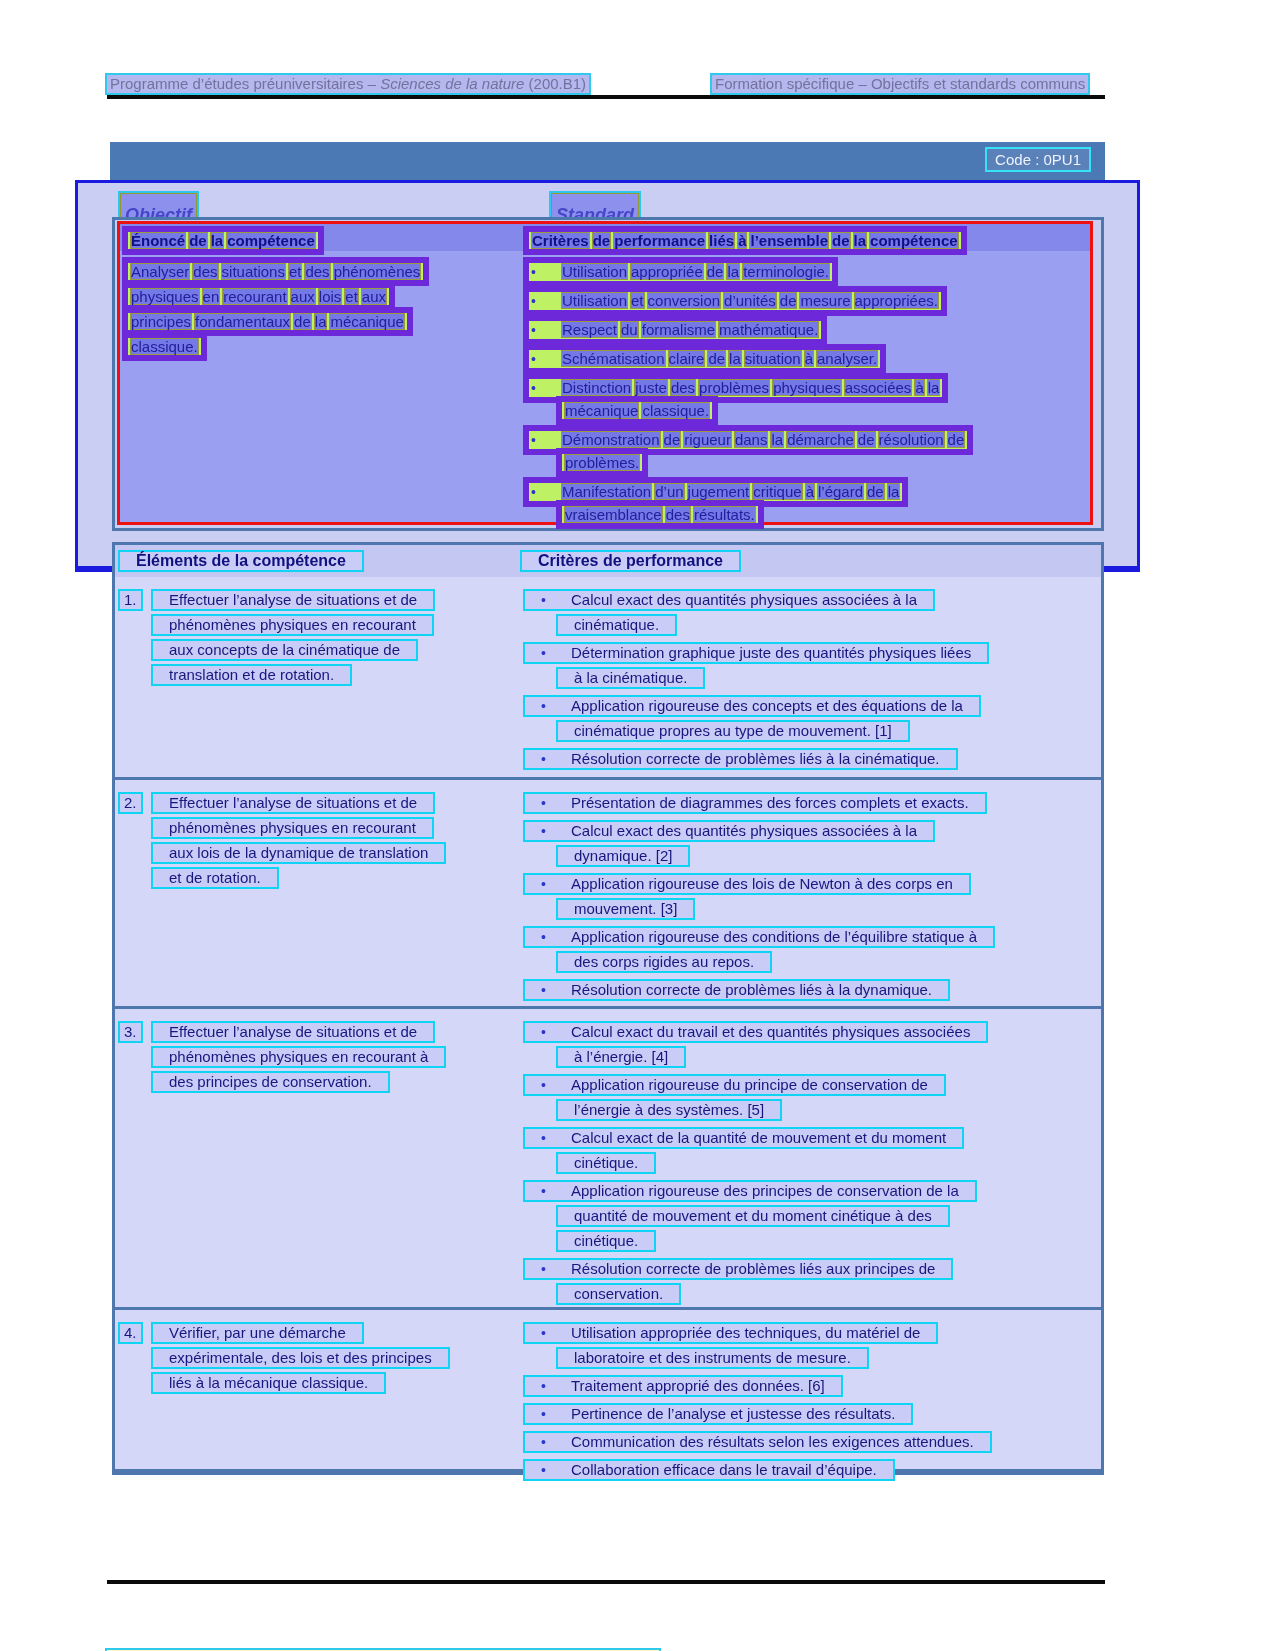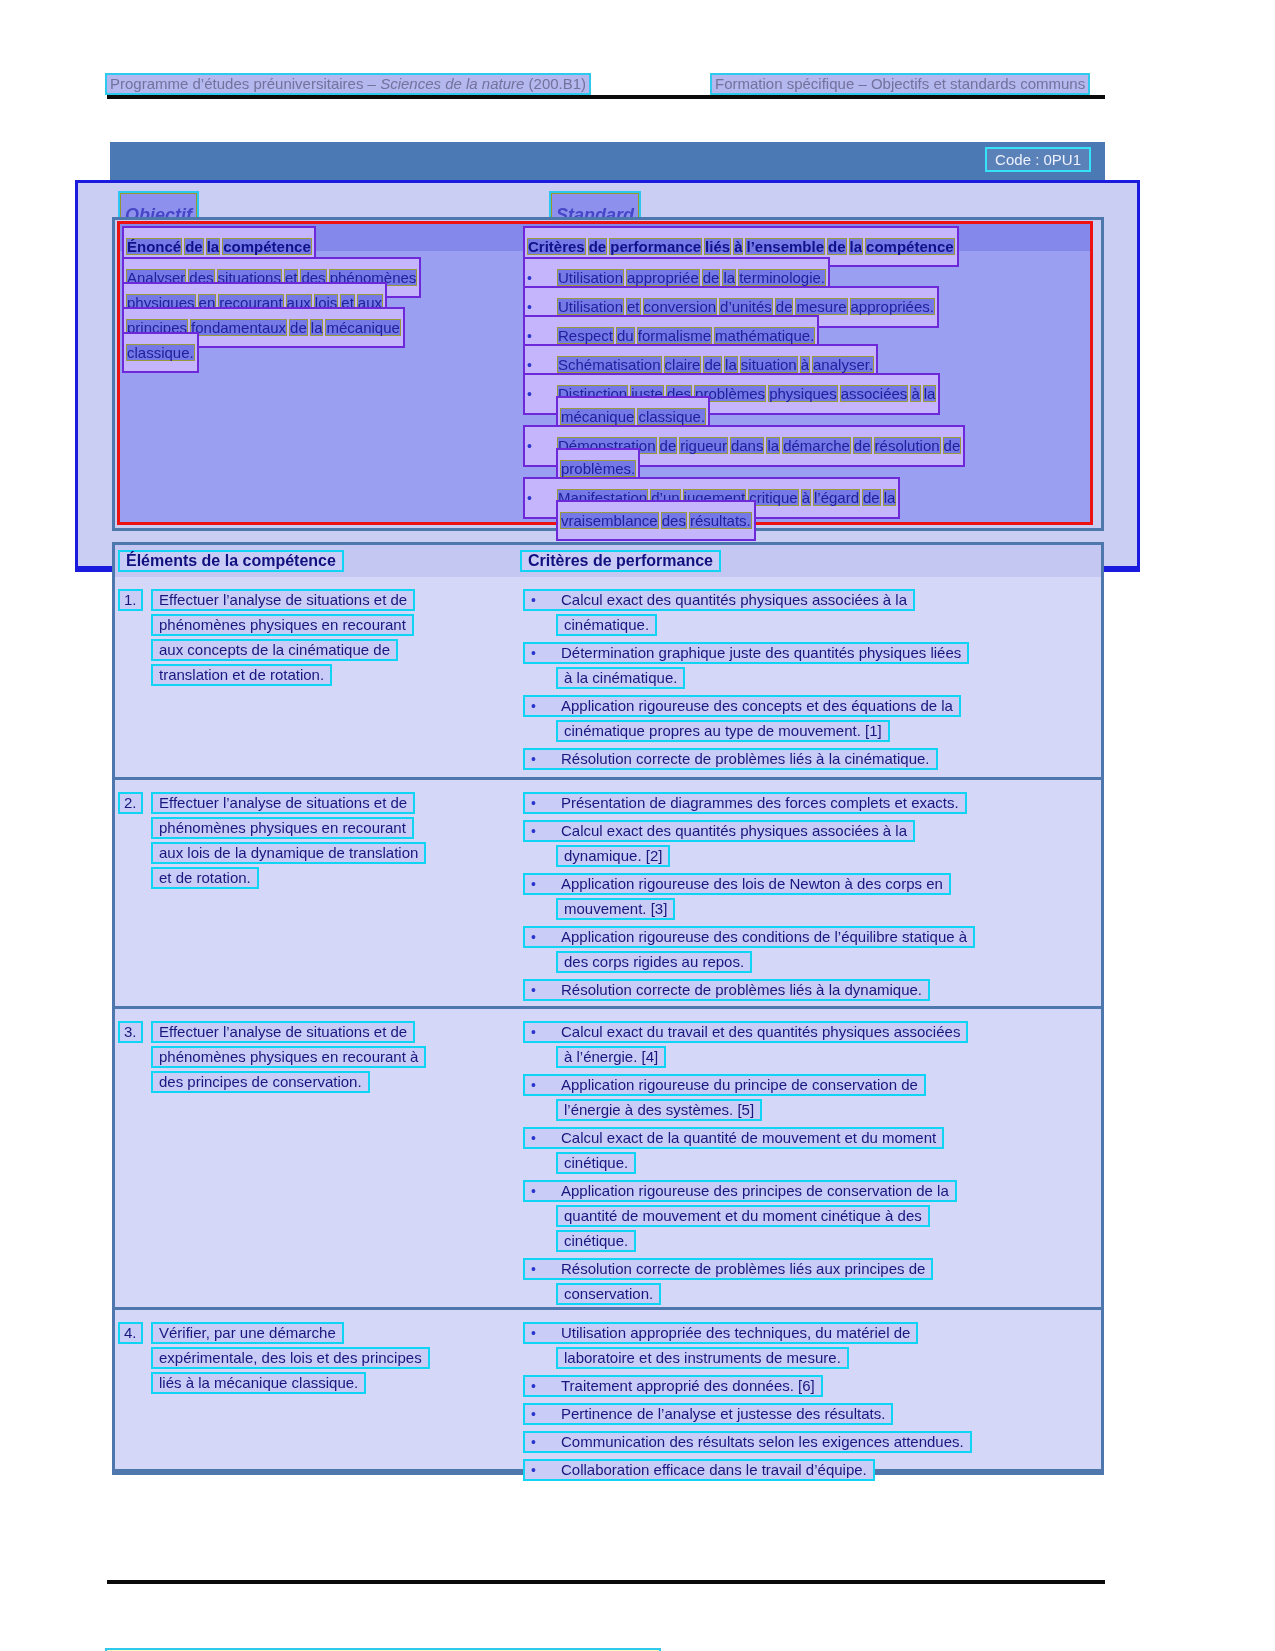--- a/index.html
+++ b/index.html
@@ -25,38 +25,38 @@
             color:#4646c8;background:#8d90ec;border:2px solid #2bc7f0;box-shadow:inset 0 0 0 1px #97972e;
             padding:12px 5px;line-height:21px;white-space:nowrap;}
 
   
   .table-top{position:absolute;left:112px;top:217px;width:992px;height:314px;
              border:3px solid #4d77ad;background:#cbcef3;box-sizing:border-box;}
   .red-rect{position:absolute;left:117px;top:221px;width:976px;height:304px;
             border:3px solid #ee1111;background:#9b9ff1;box-sizing:border-box;}
   .band1{position:absolute;left:0;top:0;width:100%;height:27px;background:#8488ea;}
   .band1 .hdr{position:absolute;top:2px;font-weight:bold;font-size:15px;color:#10108a;white-space:nowrap;}
-  .tl{display:inline-block;background:#c4b5fd;border:2px solid #6d28d9;padding:10px 2px;
+  .tl{display:inline-block;background:#bef264;border:6px solid #6d28d9;padding:0 2px;
       font-size:15px;line-height:17px;color:#20209f;white-space:nowrap;}
   .w{display:inline-block;background:#7579e6;box-shadow:inset 0 0 0 1px #9a9a3c;padding:0 1px;margin-right:2px;}
   .w:last-child{margin-right:0;}
   .statement{position:absolute;left:2px;top:33px;width:400px;}
   .statement .line{height:25px;}
   .topcrit{position:absolute;left:403px;top:33px;width:568px;}
   .topcrit .line{height:23px;}
   .tcrit{margin-bottom:6px;}
   .blt{display:inline-block;width:30px;color:#2a35cc;font-size:14px;}
   .cont{margin-left:33px;}
 
   
   .table-bottom{position:absolute;left:112px;top:542px;width:992px;height:933px;
                 border:3px solid #4d77ad;border-bottom-width:6px;background:#d5d7f8;box-sizing:border-box;}
   .band2{position:relative;height:32px;background:#c4c7f2;}
   .band2 .hdr2{position:absolute;top:5px;font-weight:bold;font-size:16px;color:#10107e;white-space:nowrap;}
-  .bl{display:inline-block;background:#c9ccf7;border:2px solid #10d4f4;padding:0 6px;
+  .bl{display:inline-block;background:#c9ccf7;border:2px solid #10d4f4;padding:0 16px;
       font-size:15px;line-height:18px;color:#17177e;white-space:nowrap;}
   .row{position:relative;}
   .row + .row{border-top:3px solid #4d77ad;}
   .r1{height:200px;} .r2{height:226px;} .r3{height:298px;} .r4{height:171px;}
   .lcol{position:absolute;left:3px;top:12px;width:398px;}
   .rcol{position:absolute;left:408px;top:12px;width:575px;}
   .num{position:absolute;left:0;top:0;padding:0 4px;}
   .elines{margin-left:33px;}
   .elines .line,.rcol .line{height:25px;}
   .bcrit{margin-bottom:3px;}

